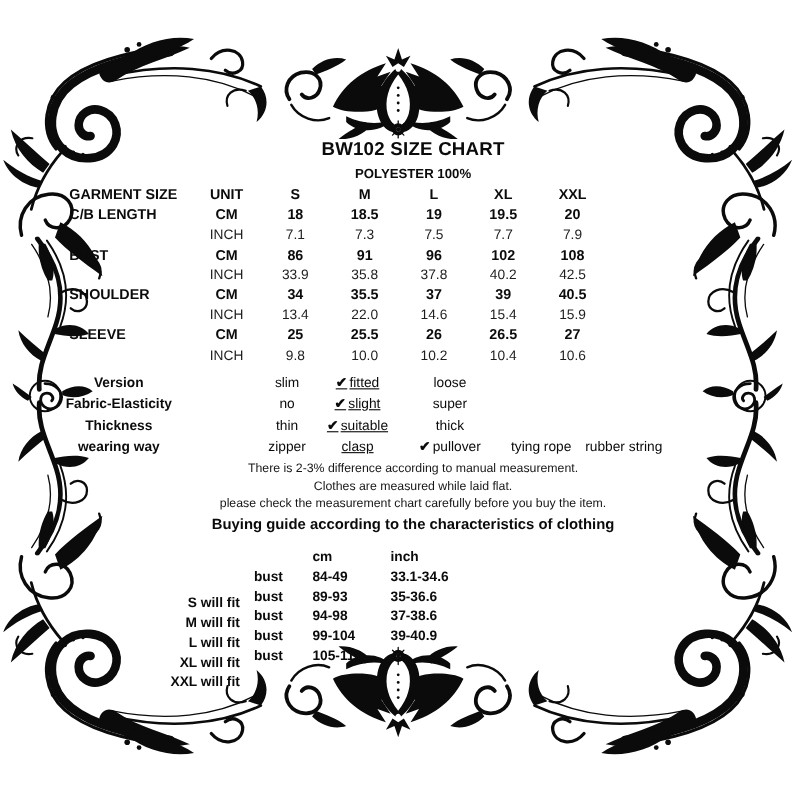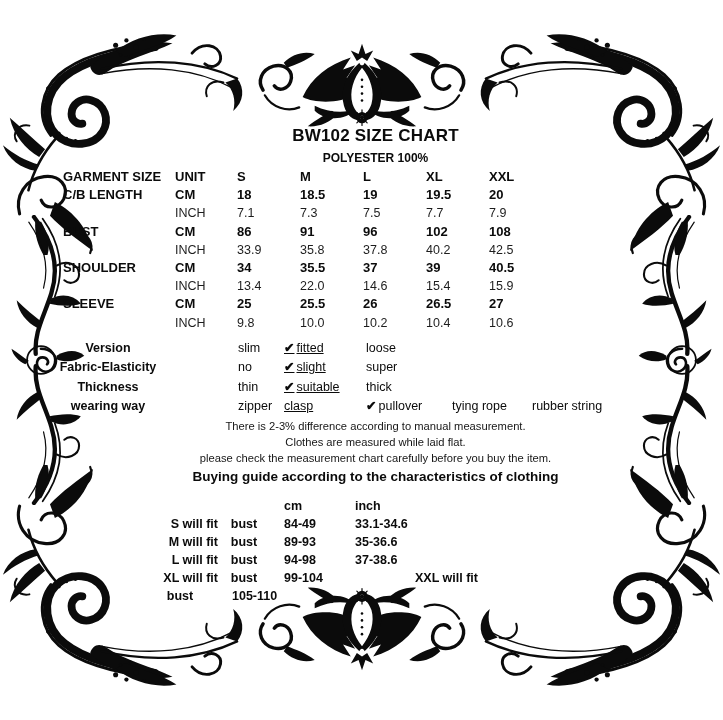--- a/index.html
+++ b/index.html
@@ -21,42 +21,42 @@
   
   .abs{position:absolute;left:0;width:723px;}
   .centered{text-align:center;padding-left:14px;}
   .title{top:126px;font-size:17px;font-weight:bold;letter-spacing:.2px;}
   .subtitle{top:151px;font-size:12px;font-weight:bold;}
   
   .size-table{top:168px;display:grid;grid-template-columns:112px 62px repeat(5,63px);
     margin-left:63px;width:490px;grid-auto-rows:18.2px;font-size:13px;line-height:18px;}
   .size-table .cell{white-space:nowrap;}
   .c-label{text-align:left;font-weight:bold;}
-  .c-unit,.c-val{text-align:left;}
+  .c-unit,.c-val{text-align:center;}
   .r-bold{font-weight:bold;}
   .r-reg{font-weight:normal;font-size:12.5px;color:#1d1d1d;}
   
   .attrs{top:339px;font-size:12.5px;line-height:19.3px;}
   .attr-row{display:flex;}
   .attr-label{width:216px;text-align:center;padding-right:12px;font-weight:bold;white-space:nowrap;}
   .opts{display:flex;padding-left:10px;}
-  .opt{white-space:nowrap;}
+  .opt{white-space:nowrap;text-align:center;}
   .opt:nth-child(1){width:46px;}
   .opt:nth-child(2){width:82px;text-decoration:underline;}
   .opt:nth-child(3){width:86px;}
   .opt:nth-child(4){width:80px;}
   .check{font-weight:bold;}
   .check:not(:empty){margin-right:2px;}
   
   .notes{top:419px;font-size:11.2px;line-height:15.8px;color:#161616;}
   .guide-title{top:469px;font-size:13.5px;font-weight:bold;}
   
   .guide-table{top:497px;display:grid;grid-template-columns:76px 52px 78px 130px;
     margin-left:142px;width:336px;grid-auto-rows:18px;font-size:12.5px;font-weight:bold;line-height:18px;}
-  .g-label{text-align:right;white-space:nowrap;}
+  .g-label{text-align:right;white-space:nowrap;margin-top:24px;}
   .g-measure{text-align:center;}
   .g-cm{text-align:left;padding-left:14px;white-space:nowrap;}
   .g-inch{text-align:left;padding-left:7px;white-space:nowrap;}
 </style>
 </head>
 <body>
 
 <svg width="0" height="0" style="position:absolute" aria-hidden="true">
   <defs>
     <g id="orn-corner" fill="#0b0b0b" stroke="#0b0b0b" stroke-linecap="round">
@@ -303,17 +303,18 @@
   <div class="g-inch">35-36.6</div>
 
   <div class="g-label">L will fit</div>
   <div class="g-measure">bust</div>
   <div class="g-cm">94-98</div>
   <div class="g-inch">37-38.6</div>
 
   <div class="g-label">XL will fit</div>
   <div class="g-measure">bust</div>
   <div class="g-cm">99-104</div>
+  <div class="g-inch">39-40.9</div>
 
   <div class="g-label">XXL will fit</div>
   <div class="g-measure">bust</div>
   <div class="g-cm">105-110</div>
 </div>
 
 </body></html>

